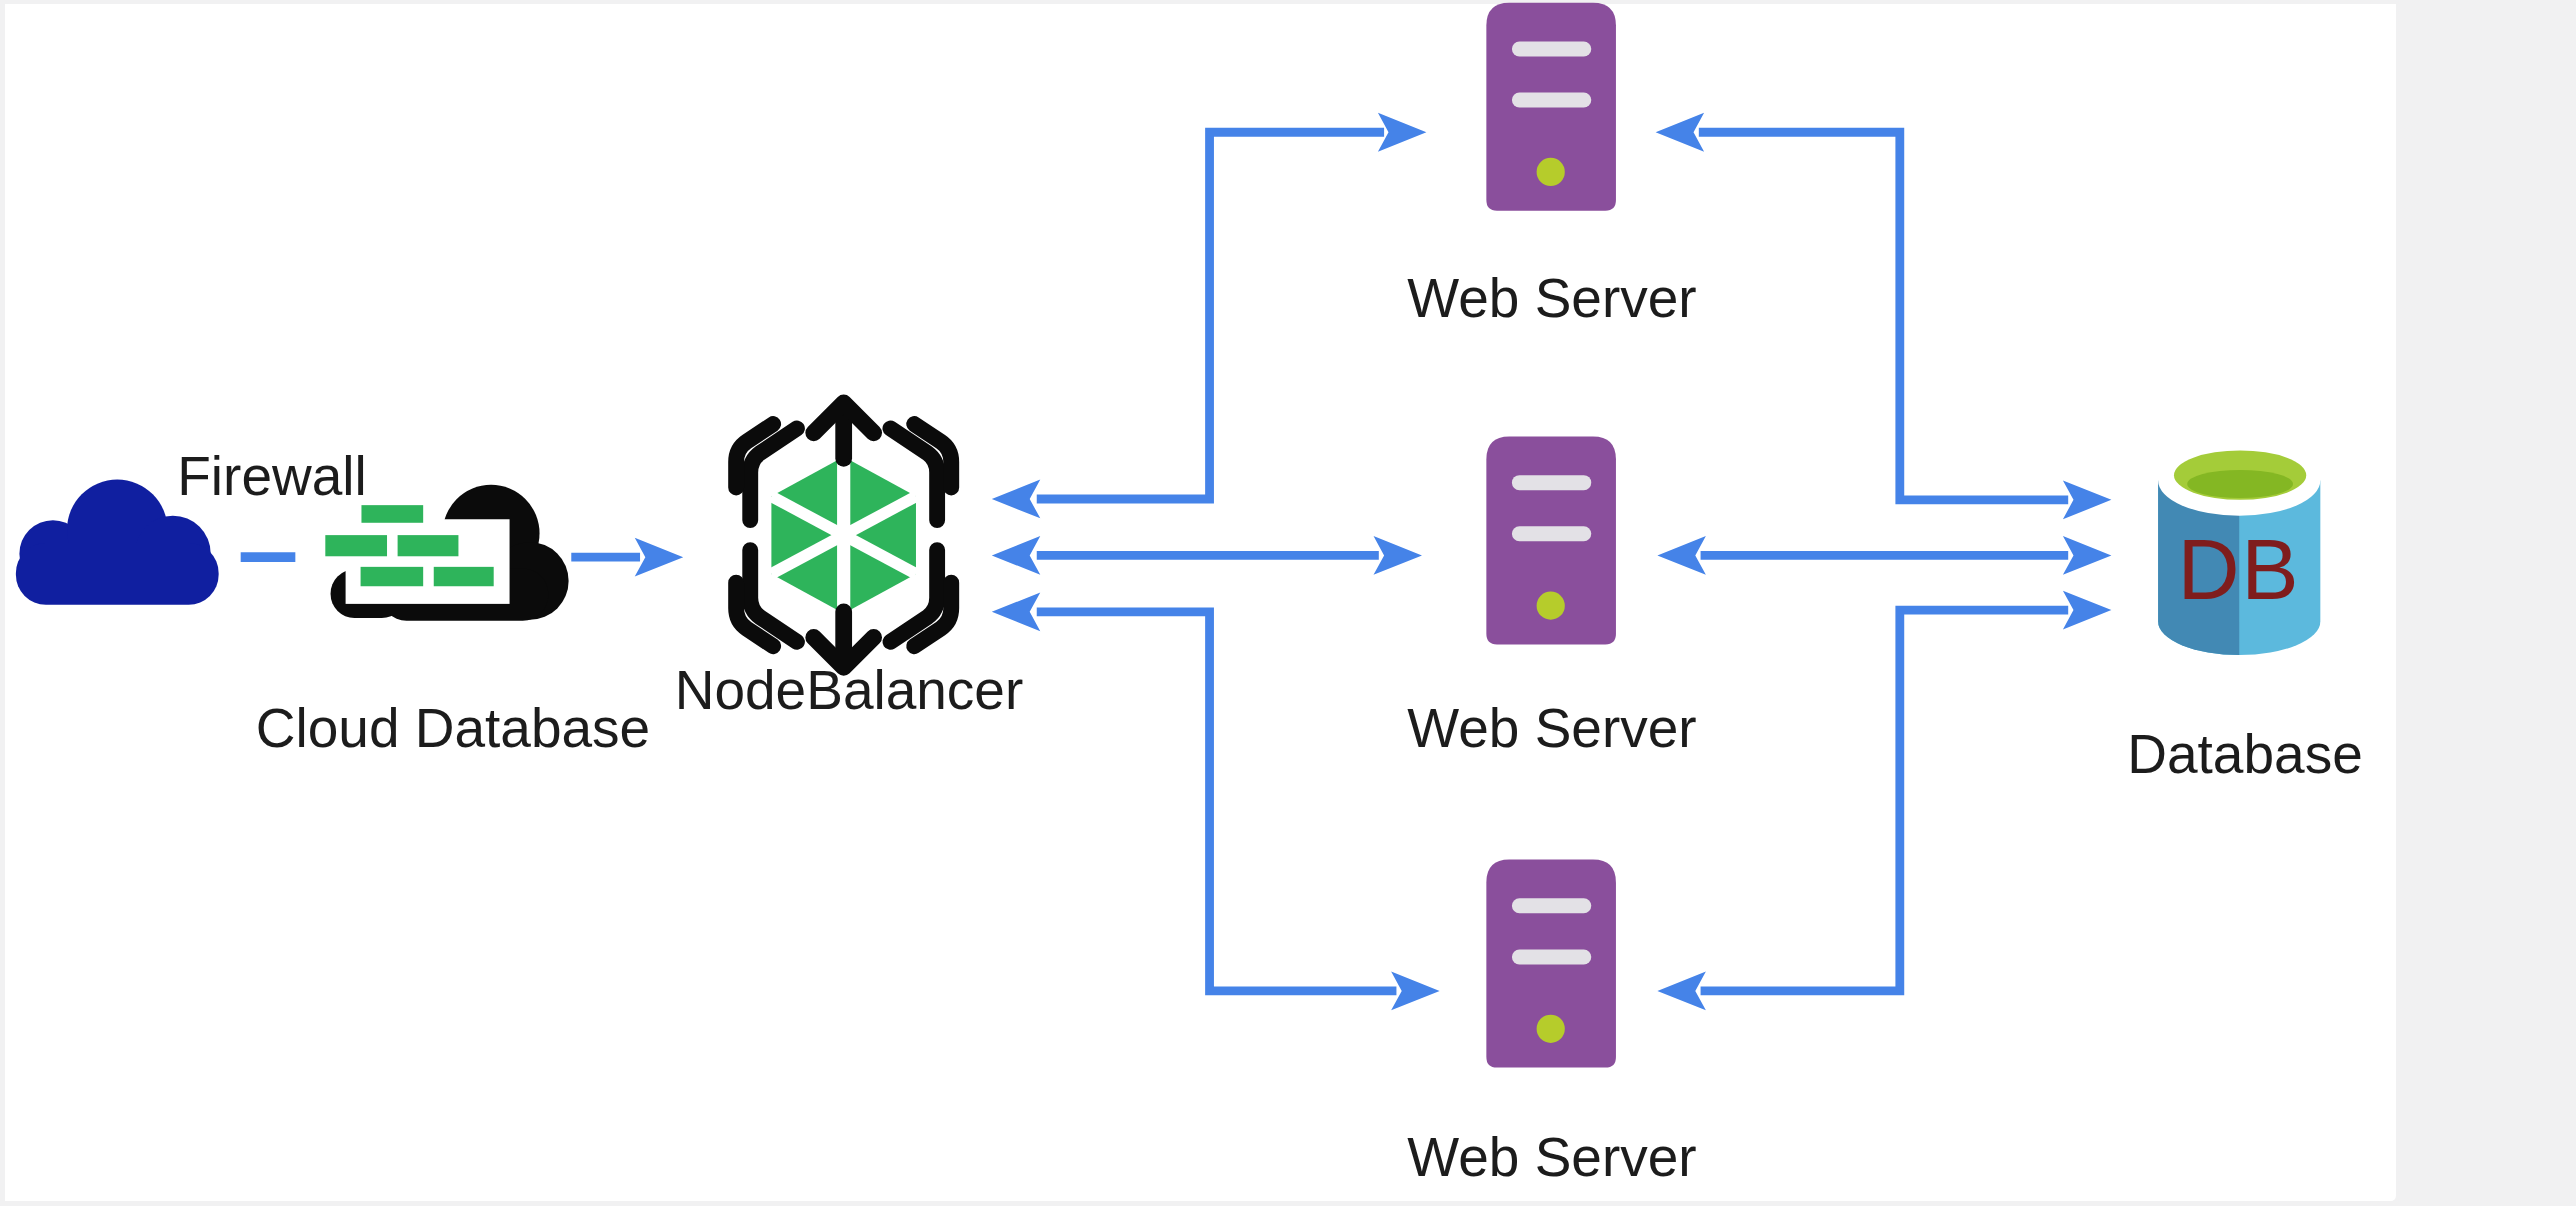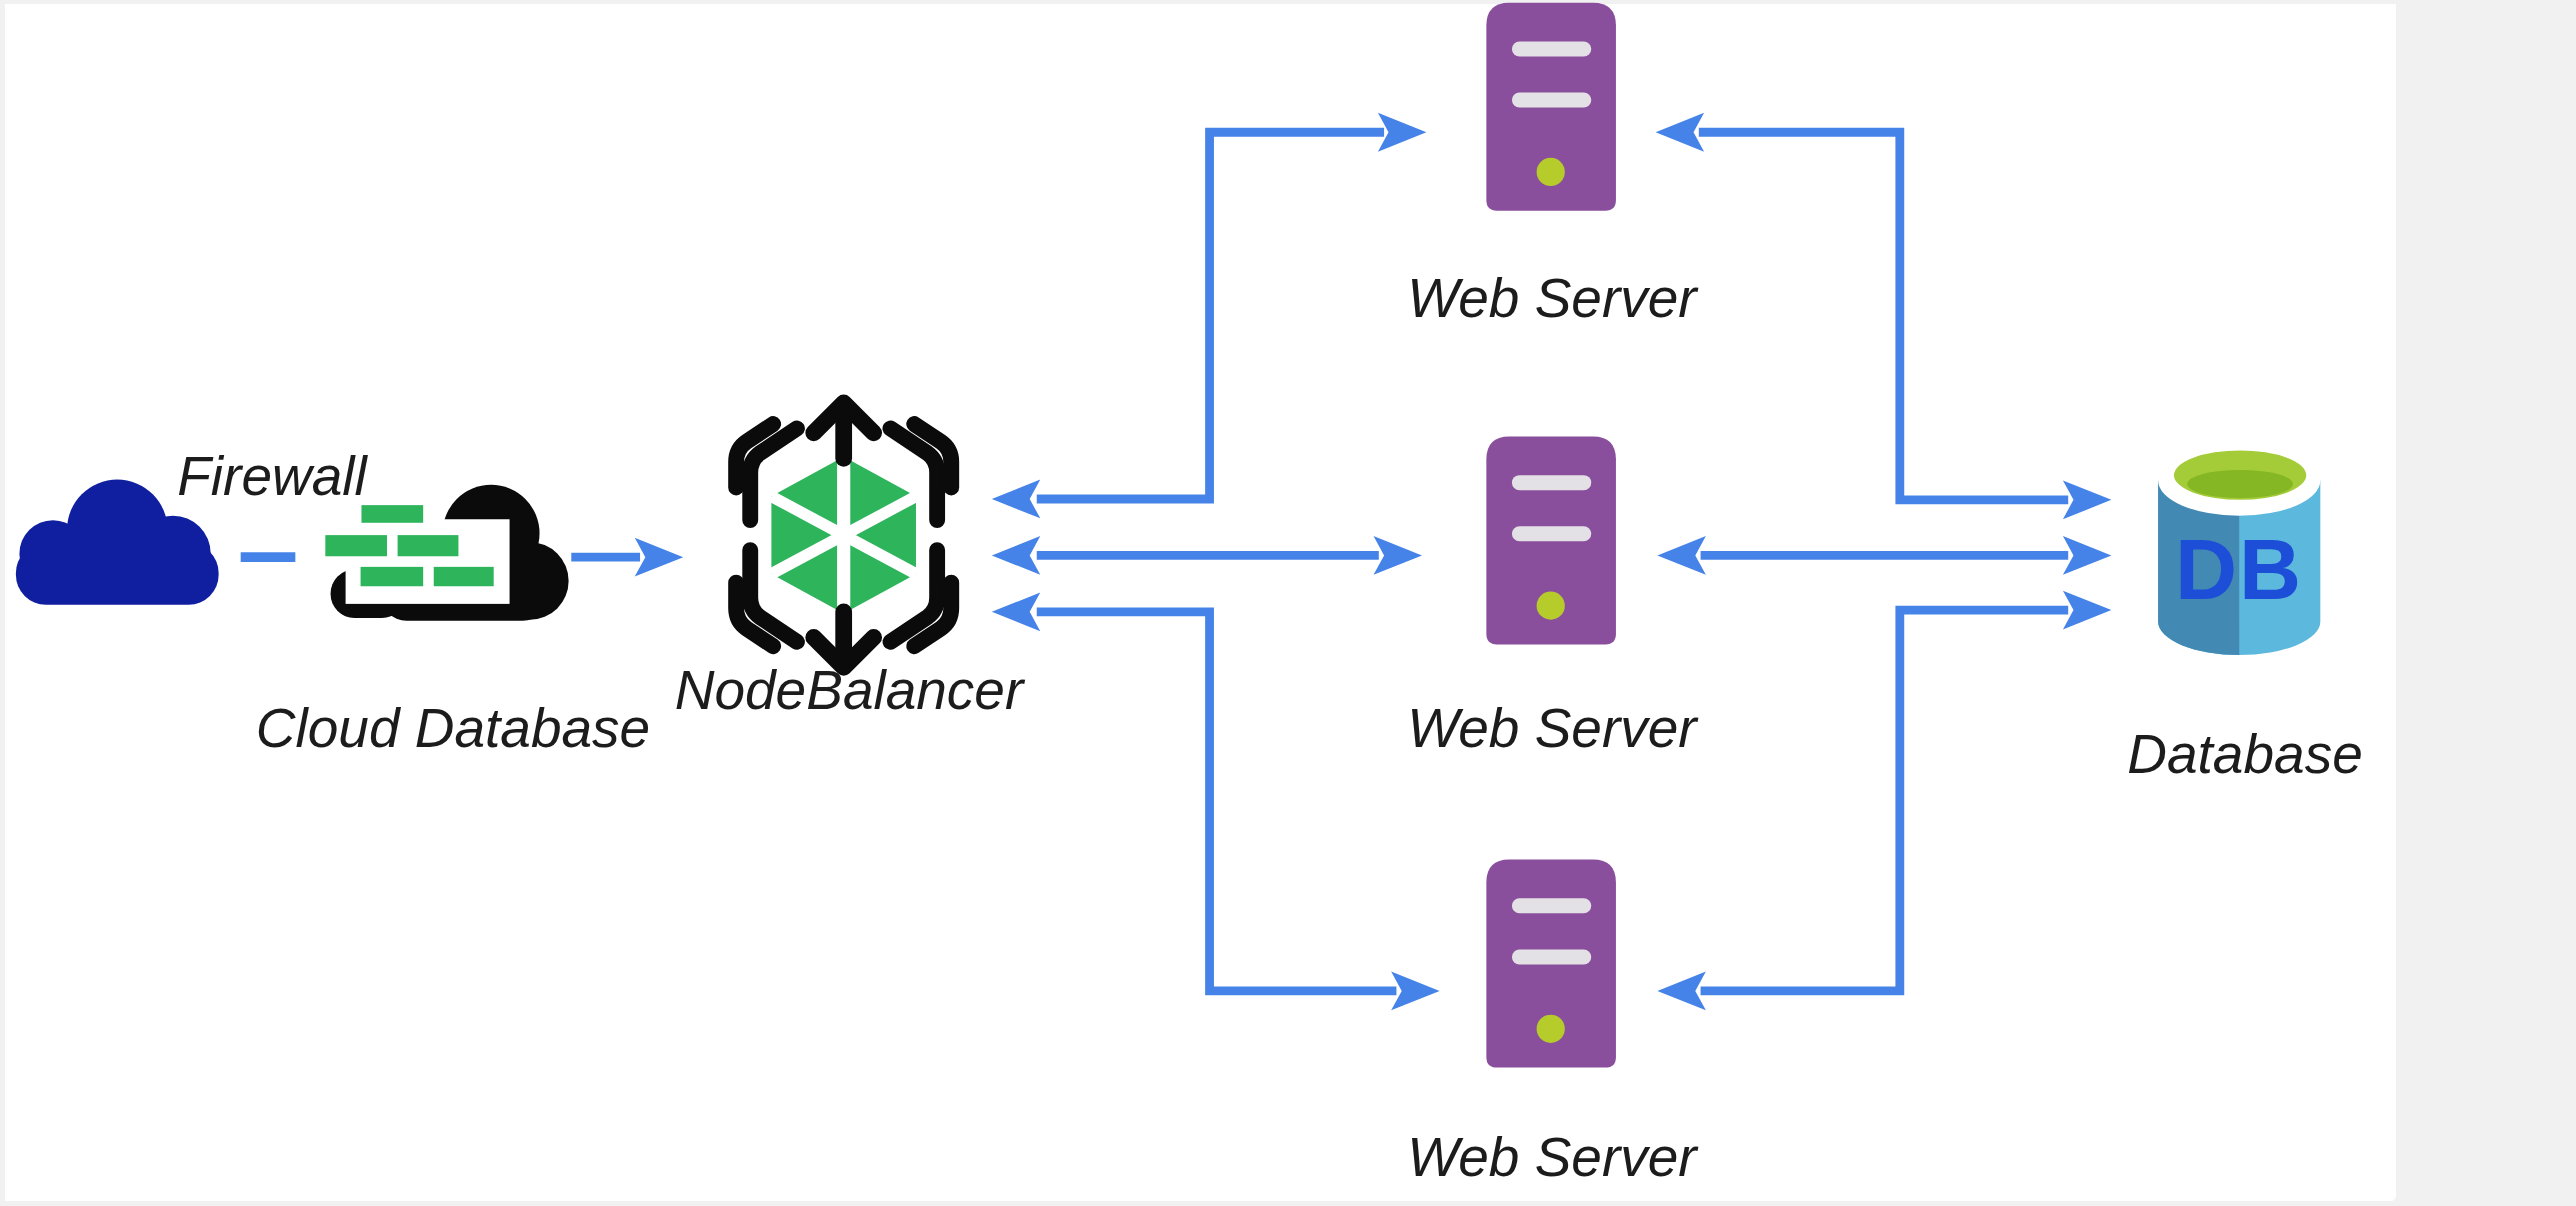--- a/index.html
+++ b/index.html
@@ -12,26 +12,25 @@
     position:absolute;left:5.3px;top:3.5px;width:2391px;height:1197px;
     background:var(--canvas-white,#ffffff);
     border-radius:0 0 5.3px 0;
   }
   .layer{position:absolute;left:0;top:0;width:2576px;height:1206px;}
   .lbl{
     position:absolute;
     font-size:55px;line-height:62px;color:var(--label-black,#1c1c1c);
     white-space:nowrap;transform:translateX(-50%);
     letter-spacing:0px;
-    font-style:italic;
   }
   .db-badge{
     position:absolute;left:2158px;top:521px;width:162px;
-    text-align:center;font-size:86px;line-height:97px;font-weight:700;
-    color:#1d4ed8;letter-spacing:1.8px;
+    text-align:center;font-size:86px;line-height:97px;font-weight:400;
+    color:#7f1d1d;letter-spacing:1.8px;
   }
   svg .blue-line{stroke:var(--arrow-blue,#4583e8);stroke-width:10;fill:none;}
   svg .blue-dash{stroke:var(--arrow-blue,#4583e8);stroke-width:11;fill:none;}
   svg .blue-head{fill:var(--arrow-blue,#4583e8);}
   svg .nb-black{stroke:var(--ink-black,#0b0b0b);fill:none;stroke-linecap:round;stroke-linejoin:round;}
   svg .brick{fill:var(--brick-green,#2eb45b);stroke:#ffffff;stroke-width:6;}
   svg .spoke{stroke:#ffffff;fill:none;stroke-linecap:butt;}
 </style>
 </head>
 <body>

